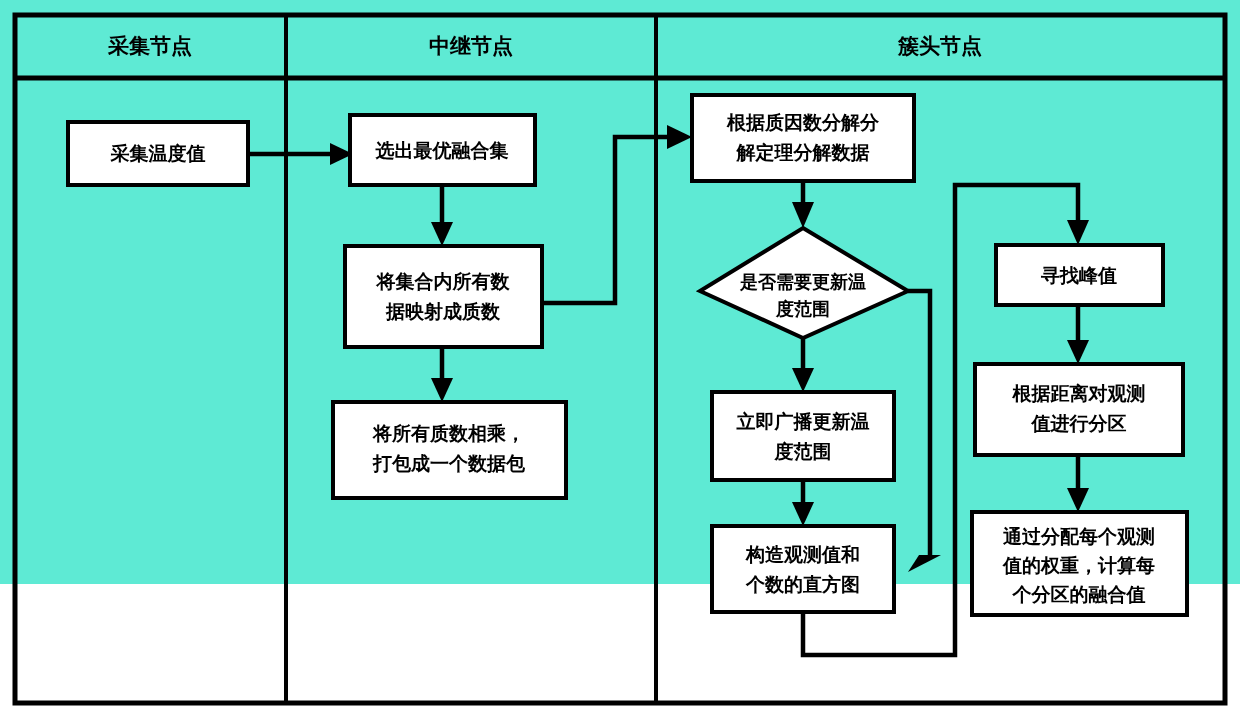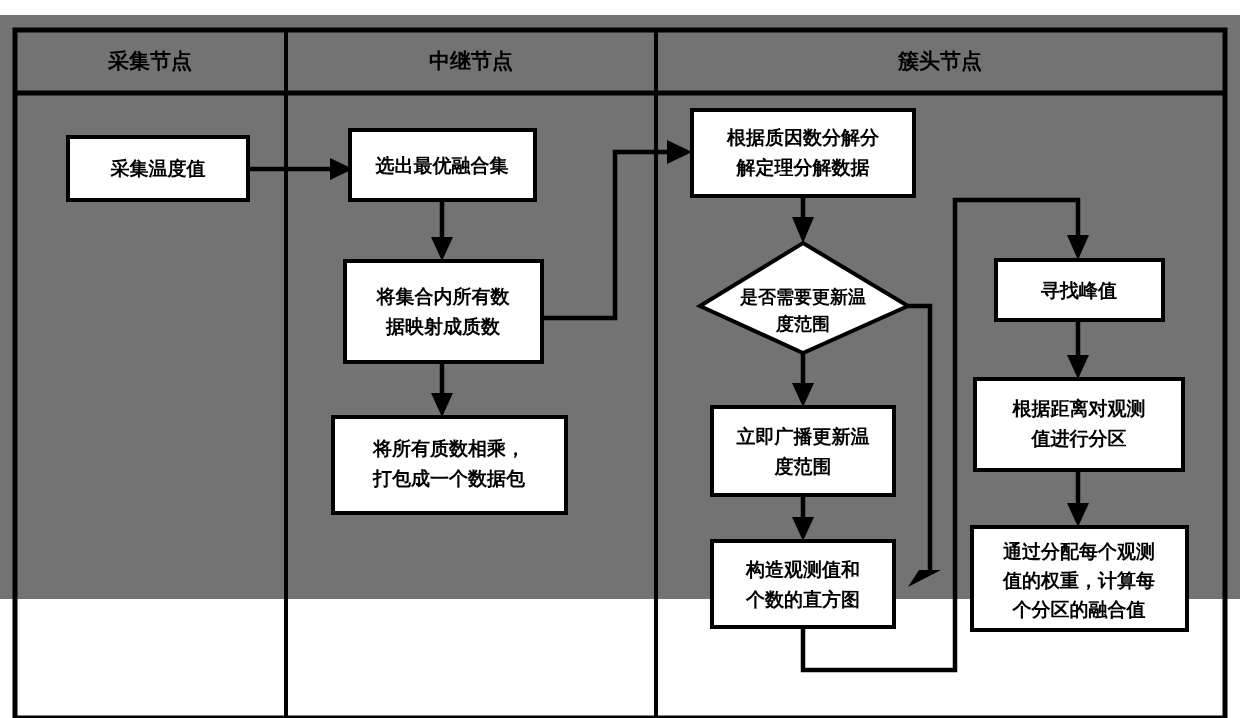--- a/index.html
+++ b/index.html
@@ -10,22 +10,21 @@
   body {
     width: 1240px;
     height: 718px;
     font-family: "DejaVu Sans", "Liberation Sans", sans-serif;
     overflow: hidden;
   }
   #diagram-root {
     position: relative;
     width: 1240px;
     height: 584px;
-    background: #737373;
-    margin-top: 15px;
+    background: #5eead4;
   }
   svg#flow {
     display: block;
     width: 1240px;
     height: 718px;
   }
   .frame-line {
     fill: none;
     stroke: #000000;
     stroke-width: 5;

